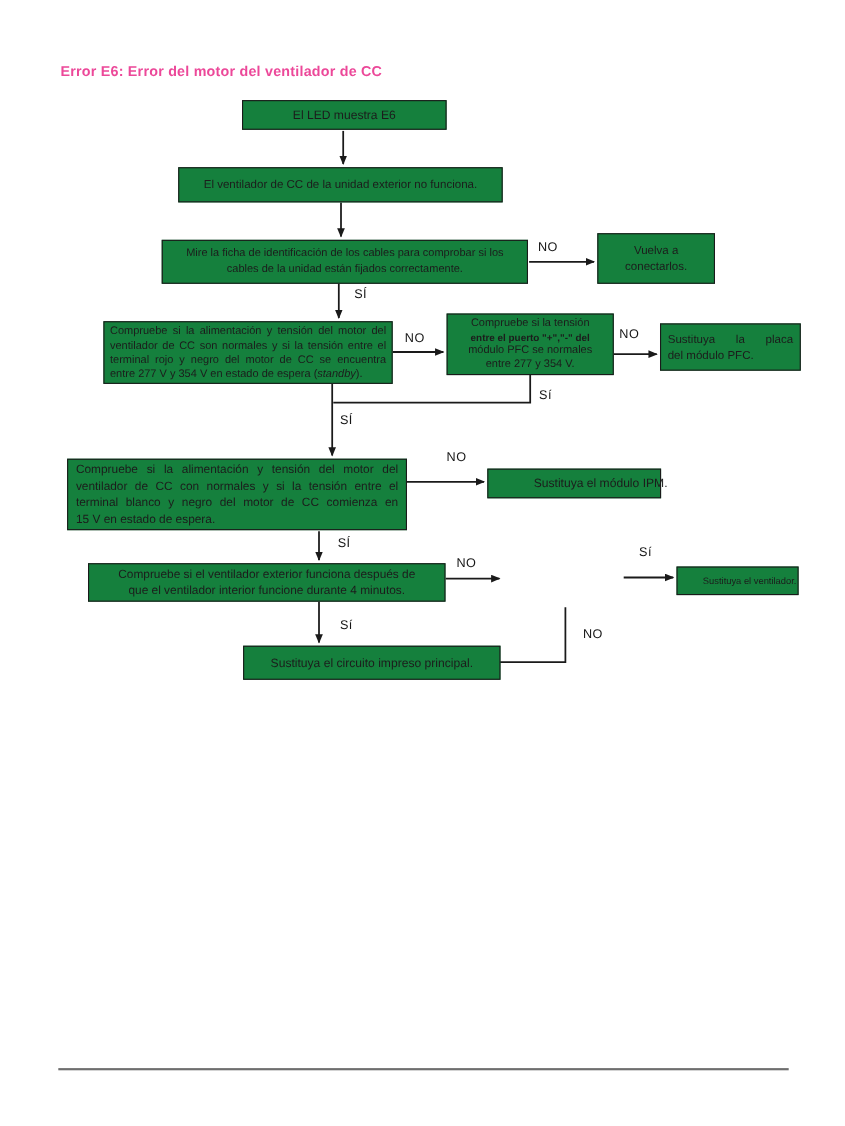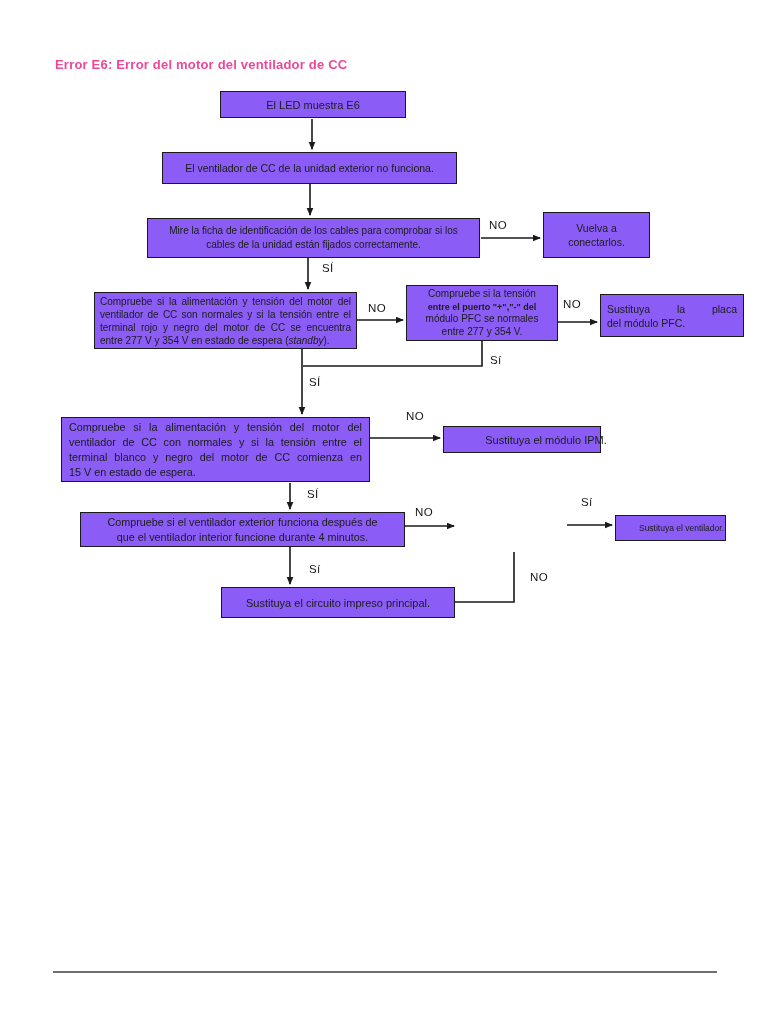--- a/index.html
+++ b/index.html
@@ -5,21 +5,21 @@
   html,body { margin:0; padding:0; background:#ffffff; }
   .page {
     position:relative; width:768px; height:1024px; background:#ffffff;
     font-family:"Liberation Sans", sans-serif; color:#111111; overflow:hidden;
   }
   .doc-title {
     position:absolute; left:55px; top:57px;
     font-size:13px; font-weight:bold; letter-spacing:.2px; color:#ec4899;
   }
   .box {
-    position:absolute; box-sizing:border-box; background:#8b5cf6;
+    position:absolute; box-sizing:border-box; background:#15803d;
     border:1.5px solid #1a1a1a;
     display:flex; flex-direction:column; justify-content:center;
     color:#1c1c1c;
   }
   
   .nline { display:flex; justify-content:center; white-space:nowrap; }
   
   .jline { display:block; text-align:justify; text-align-last:justify; -moz-text-align-last:justify; }
   .lline { display:block; text-align:left; }
   .lbl { position:absolute; font-size:11.5px; letter-spacing:.4px; color:#151515; }
@@ -83,21 +83,21 @@
     <span class="lline"><span>entre 277 V y 354 V en estado de espera (</span><em class="std">standby</em><span>).</span></span>
   </div>
 
   <div class="box" style="left:406px; top:285px; width:152px; height:56px; font-size:10px; line-height:12.5px;">
     <span class="nline">Compruebe si la tensión</span>
     <span class="nline" style="font-weight:bold; font-size:9px;">entre el puerto "+","-" del</span>
     <span class="nline">módulo PFC se normales</span>
     <span class="nline">entre 277 y 354 V.</span>
   </div>
 
-  <div class="box" style="left:600px; top:294px; width:144px; height:43px; font-size:10.5px; line-height:14px; padding:0 6px;">
+  <div class="box" style="left:600px; top:294px; width:128px; height:43px; font-size:10.5px; line-height:14px; padding:0 6px;">
     <span class="jline">Sustituya la placa</span>
     <span class="lline">del módulo PFC.</span>
   </div>
 
   <div class="box" style="left:61px; top:417px; width:309px; height:65px; font-size:10.8px; line-height:15px; padding:0 7px;">
     <span class="jline">Compruebe si la alimentación y tensión del motor del</span>
     <span class="jline">ventilador de CC con normales y si la tensión entre el</span>
     <span class="jline">terminal blanco y negro del motor de CC comienza en</span>
     <span class="lline">15 V en estado de espera.</span>
   </div>

